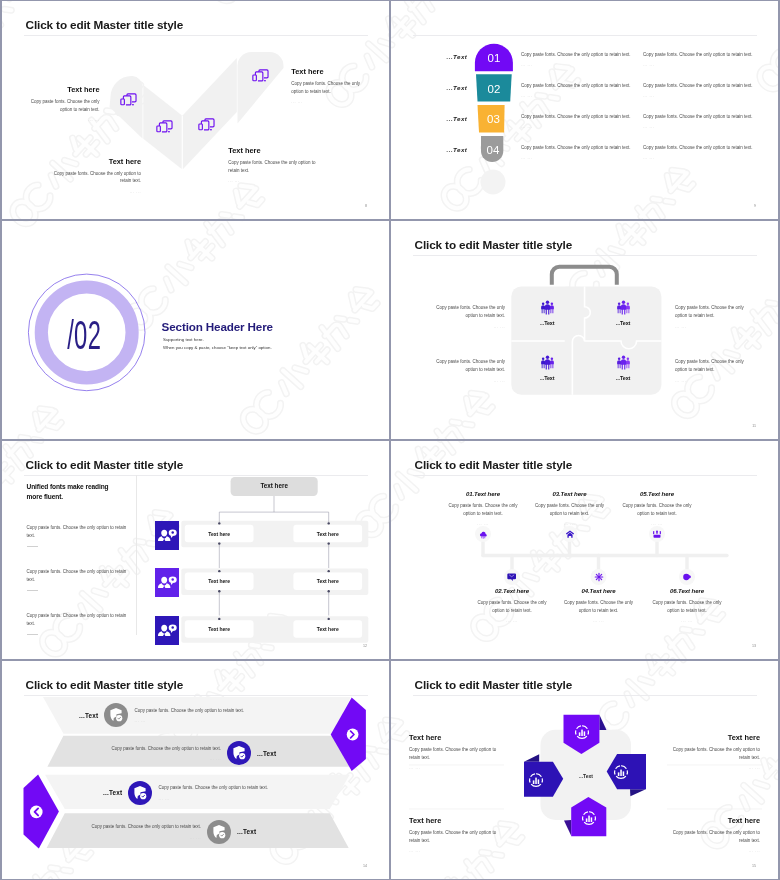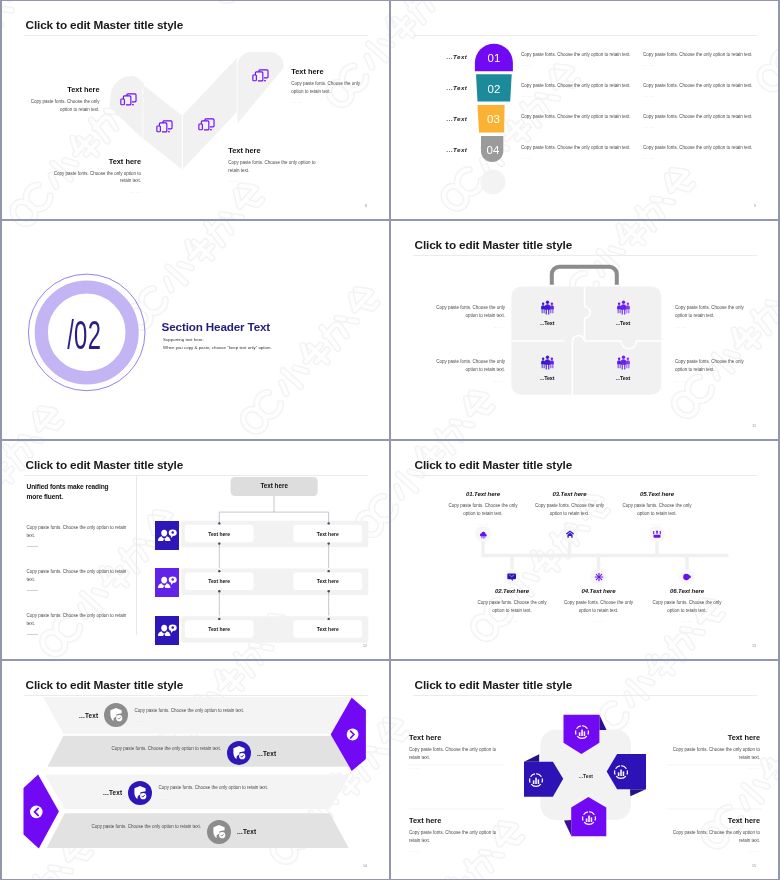--- a/index.html
+++ b/index.html
@@ -679,21 +679,21 @@
             <use href="#wmg3" x="2100" y="1085"></use>
           </g>
         </svg>
       </div>
 
     <svg class="s3svg" viewBox="0 0 387 218" width="387" height="218">
       <circle cx="84.7" cy="111.4" r="58.3" fill="none" stroke="#7b61e8" stroke-width="0.8"></circle>
       <circle cx="84.7" cy="111.4" r="45.4" fill="none" stroke="#c3b4f3" stroke-width="13.2"></circle>
       <text class="s3num" x="82.2" y="127.5" text-anchor="middle" fill="#2a1f86" font-size="40.5" textLength="34" lengthAdjust="spacingAndGlyphs">/02</text>
     </svg>
-    <div class="s3head">Section Header Text</div>
+    <div class="s3head">Section Header Here</div>
     <div class="s3sub s3sub1">Supporting text here.</div>
     <div class="s3sub s3sub2">When you copy &amp; paste, choose “keep text only” option.</div>
   </div>
 
   <div class="slide" id="s4">
     <div class="wmlayer" style="left:-391px;top:-221px">
         <svg class="wmsvg" viewBox="0 0 780 880" width="780" height="880">
           <defs>
             <g id="wmg4">
               <g fill="none" stroke="#f3f3f3" stroke-width="7" stroke-linecap="round" stroke-linejoin="round">

